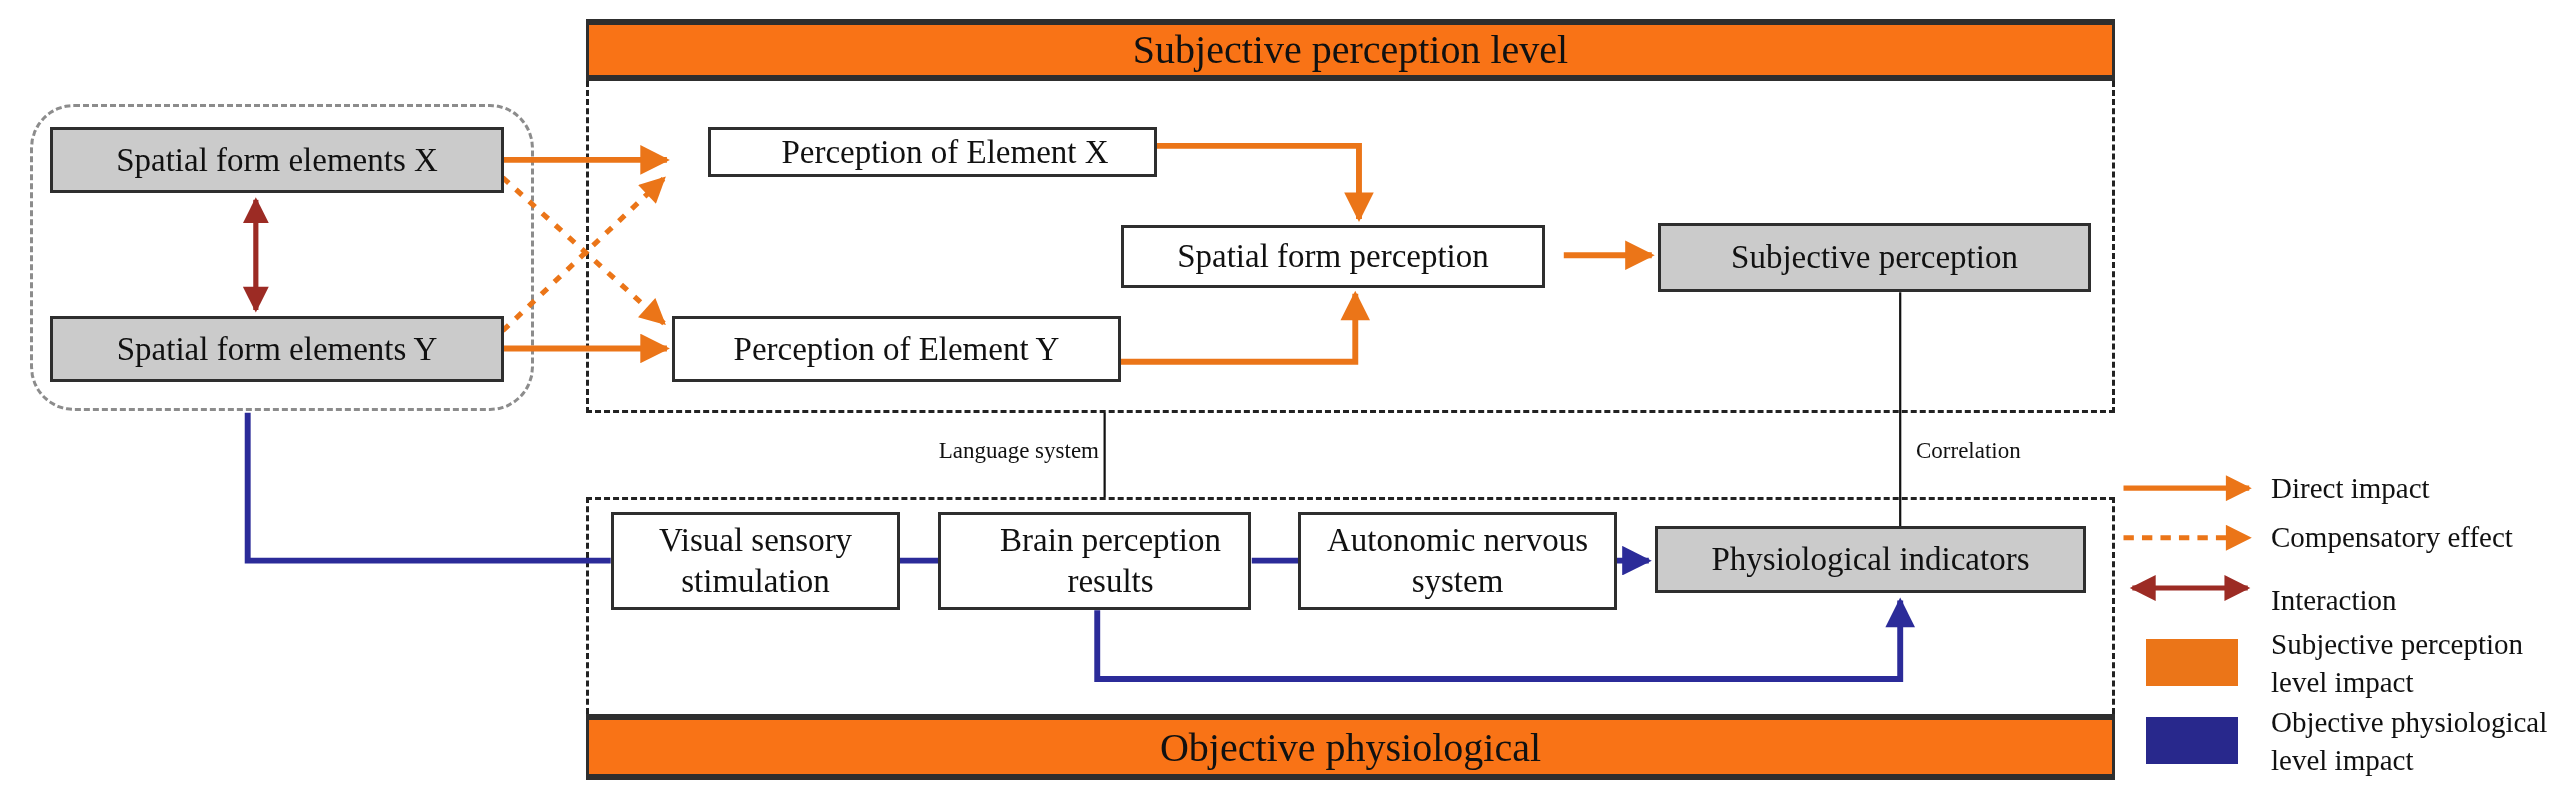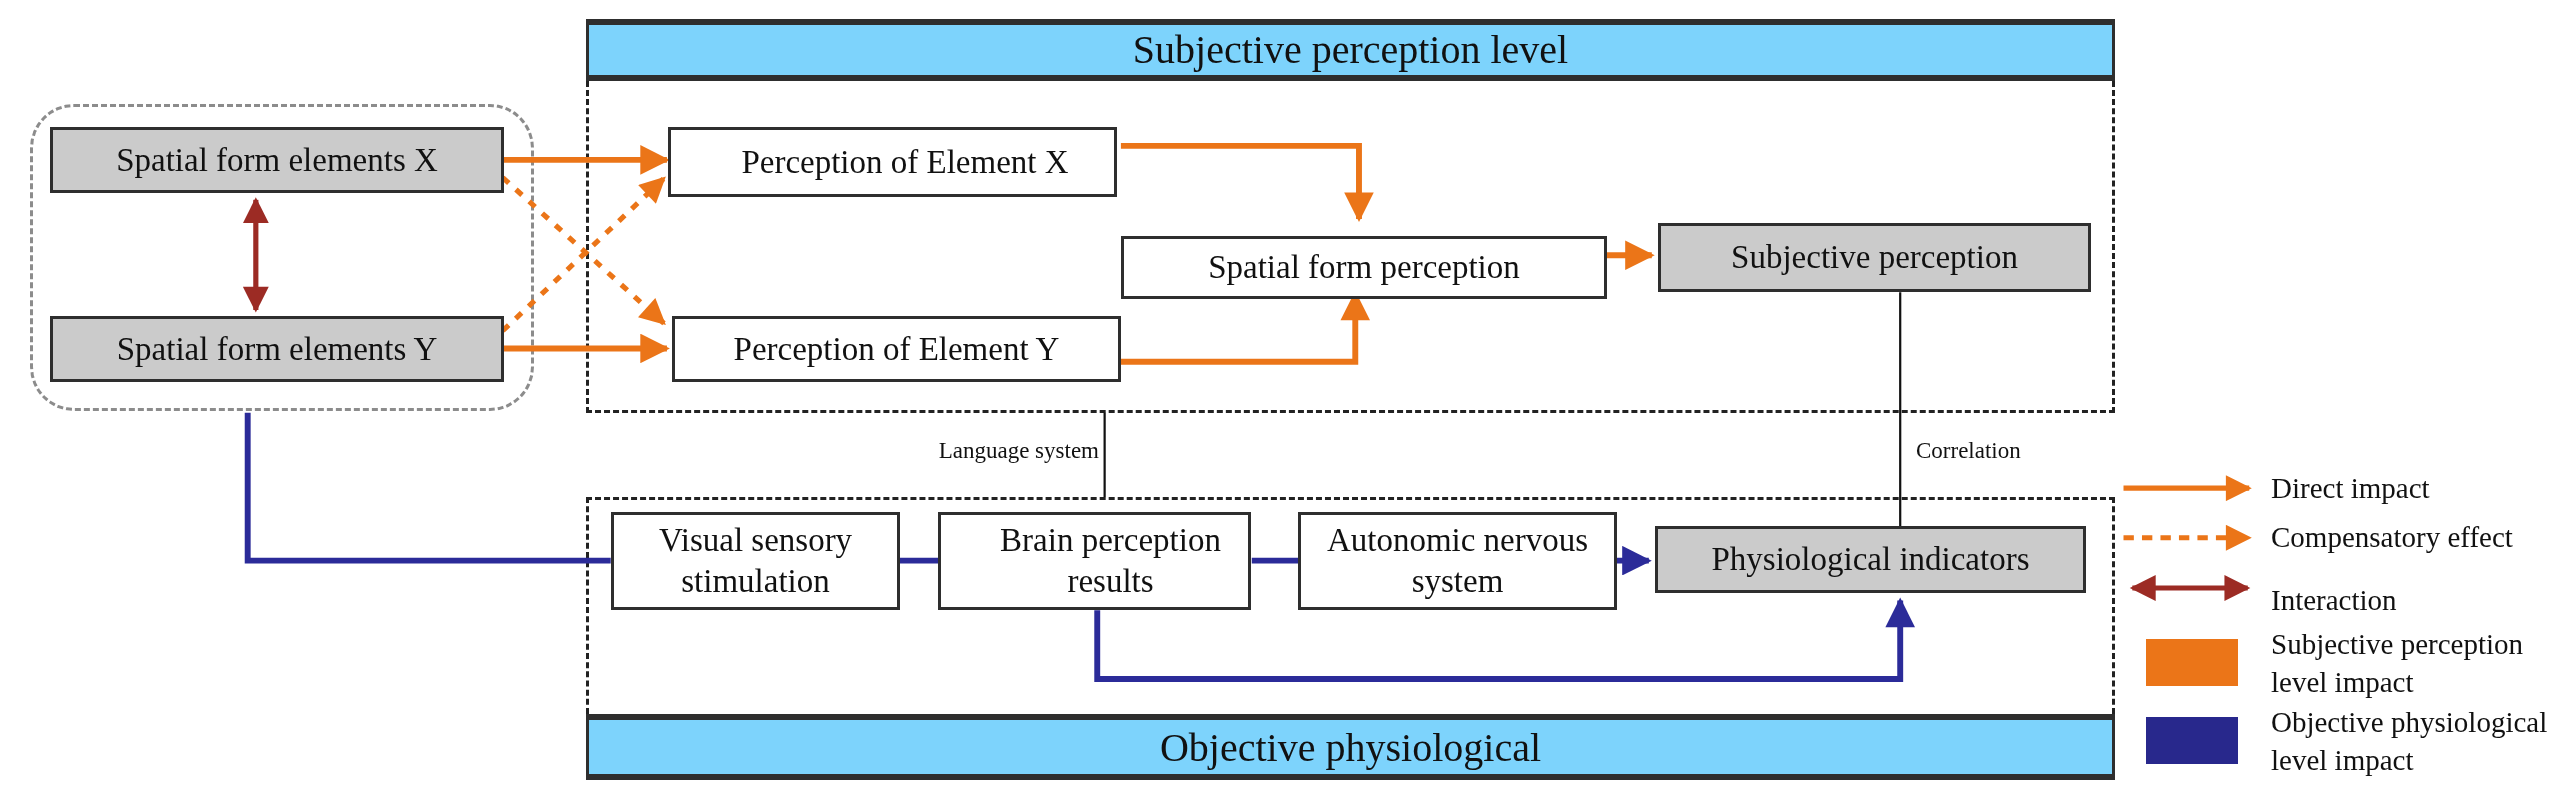--- a/index.html
+++ b/index.html
@@ -1,19 +1,19 @@
 <!DOCTYPE html>
 <html style="font-size:12px"><head>
 <meta charset="utf-8">
 <style>
   html,body{margin:0;padding:0;background:#ffffff;}
   #canvas{position:relative;width:2576px;height:793px;background:#ffffff;overflow:hidden;
           font-family:"Liberation Serif","DejaVu Serif",serif;color:#111;}
   .abs{position:absolute;box-sizing:border-box;}
-  .hdr{background:#7dd3fc;border:3px solid #2E2E2E;border-top-width:6px;border-bottom-width:6px;
+  .hdr{background:#f97316;border:3px solid #2E2E2E;border-top-width:6px;border-bottom-width:6px;
        display:flex;align-items:center;justify-content:center;font-size:40px;}
   .region{border:3px dashed #222;}
   .region.top{border-top:none;}
   .region.bottom{border-bottom:none;}
   .roundedGroup{border:3px dashed #8C8C8C;border-radius:44px;}
   .node{border:3px solid #2E2E2E;display:flex;flex-direction:column;align-items:center;
         justify-content:center;font-size:33px;line-height:41px;text-align:center;background:#fff;}
   .node.gray{background:#CBCBCB;}
   .lbl{font-size:23px;white-space:nowrap;}
   .legend-lbl{font-size:29px;line-height:38px;white-space:nowrap;}
@@ -78,27 +78,27 @@
     <span>Objective physiological</span>
   </div>
 
   <div class="abs node gray" style="left:50px;top:127px;width:454px;height:66px;">
     <span>Spatial form elements X</span>
   </div>
   <div class="abs node gray" style="left:50px;top:316px;width:454px;height:66px;">
     <span>Spatial form elements Y</span>
   </div>
 
-  <div class="abs node" style="left:668px;top:127px;width:449px;height:70px;padding-left:25px;">
+  <div class="abs node" style="left:708px;top:127px;width:449px;height:50px;padding-left:25px;">
     <span>Perception of Element X</span>
   </div>
   <div class="abs node" style="left:672px;top:316px;width:449px;height:66px;">
     <span>Perception of Element Y</span>
   </div>
-  <div class="abs node" style="left:1121px;top:236px;width:486px;height:63px;">
+  <div class="abs node" style="left:1121px;top:225px;width:424px;height:63px;">
     <span>Spatial form perception</span>
   </div>
   <div class="abs node gray" style="left:1658px;top:223px;width:433px;height:69px;">
     <span>Subjective perception</span>
   </div>
 
   <div class="abs node" style="left:611px;top:512px;width:289px;height:98px;">
     <span>Visual sensory</span>
     <span>stimulation</span>
   </div>

